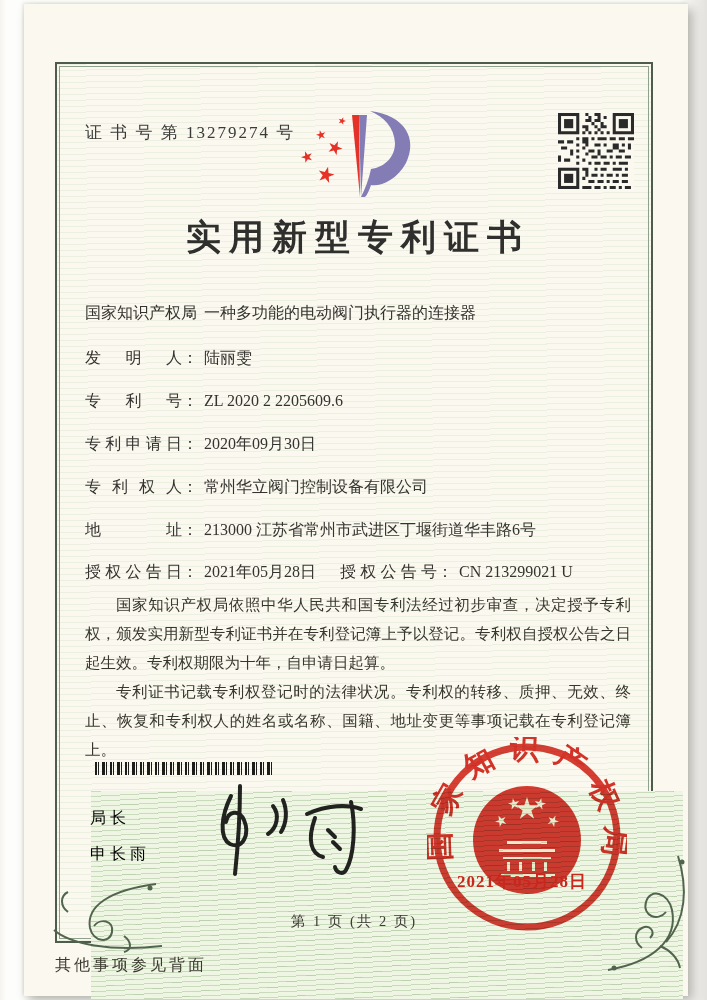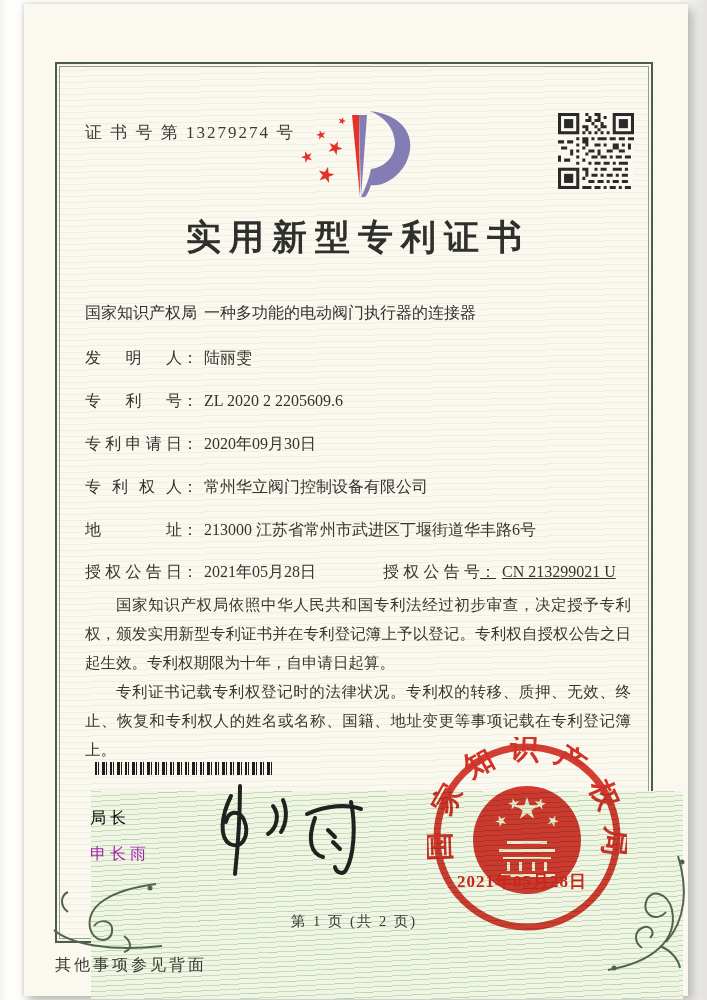--- a/index.html
+++ b/index.html
@@ -31,35 +31,35 @@
       #eef4df;
   }
   .cert-no { position:absolute; left:61px; top:97px; font-size:17px; letter-spacing:2px; color:#3a3a38;margin-top:20px; }
   .logo  { position:absolute; left:261px; top:101px; }
   .qr    { position:absolute; left:534px; top:109px; }
   .title { position:absolute; left:31px; width:598px; top:210px; text-align:center;
            font-size:35px; font-weight:600; letter-spacing:8px; color:#2f2f2d;padding-left:8px; }
   .frow  { position:absolute; left:61px; font-size:16px; color:#34332f; white-space:nowrap; }
   .flabel{ display:inline-block; width:97px; text-align:justify; text-align-last:justify; }
   .fcolon{ margin-right:6px; }
-  .fpair2{ margin-left:63px;text-decoration:underline; }
+  .fpair2{ margin-left:20px; }
   .paras { position:absolute; left:61px; top:586px; width:546px; font-size:15.5px;
            line-height:29px; color:#38372f; text-align:justify; }
   .paras p { text-indent:2em; }
   .barcode {
     position:absolute; left:71px; top:758px; width:178px; height:13px; mix-blend-mode:multiply;
     background:repeating-linear-gradient(90deg,
       #1d1d1d 0 2px, transparent 2px 3px,
       #1d1d1d 3px 4px, transparent 4px 7px,
       #1d1d1d 7px 10px, transparent 10px 11px,
       #1d1d1d 11px 12px, transparent 12px 15px);
   }
   .director-title { position:absolute; left:66px; top:804px; font-size:16px; letter-spacing:4px; color:#000000;
                     font-family:"Liberation Sans","DejaVu Sans",sans-serif; }
-  .director-name  { position:absolute; left:66px; top:840px; font-size:16px; letter-spacing:4px; color:#a21caf;
+  .director-name  { position:absolute; left:66px; top:840px; font-size:16px; letter-spacing:4px; color:#000000;
                     font-family:"Liberation Sans","DejaVu Sans",sans-serif; }
   .signature { position:absolute; left:171px; top:776px; mix-blend-mode:multiply; }
   .seal { position:absolute; left:403px; top:733px; mix-blend-mode:multiply; opacity:.95; }
   .seal-date { position:absolute; left:398px; top:866px; width:200px; text-align:center;
                font-size:17px; letter-spacing:1px; color:#c9271d; font-weight:600; }
   .page-indicator { position:absolute; left:31px; width:598px; top:908px; text-align:center;
                     font-size:14.5px; letter-spacing:2px; color:#3c3b35; }
   .back-note { position:absolute; left:31px; width:598px; top:951px; text-align:left;
                font-size:16px; letter-spacing:3px; color:#3a392f; }
   .flourish-bl { position:absolute; left:16px; top:868px; }

